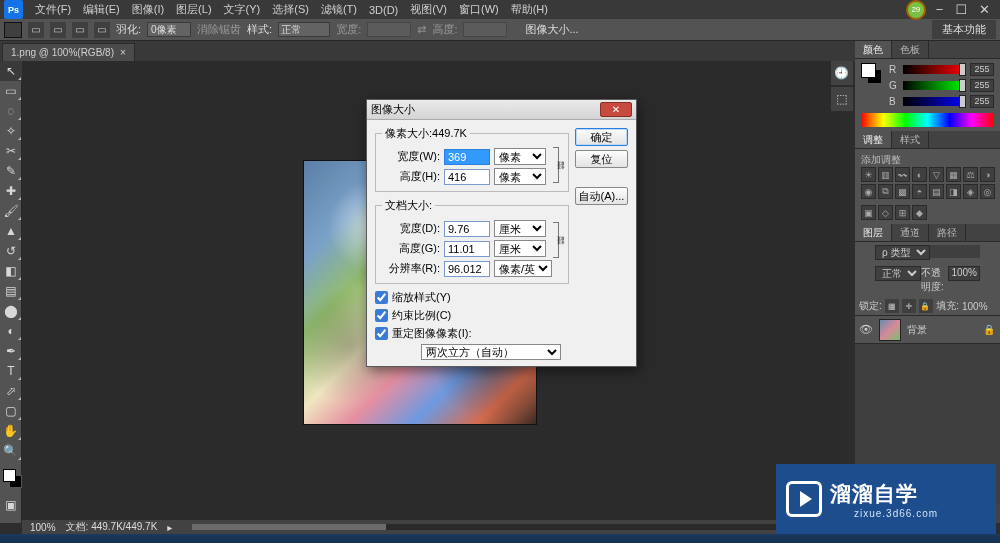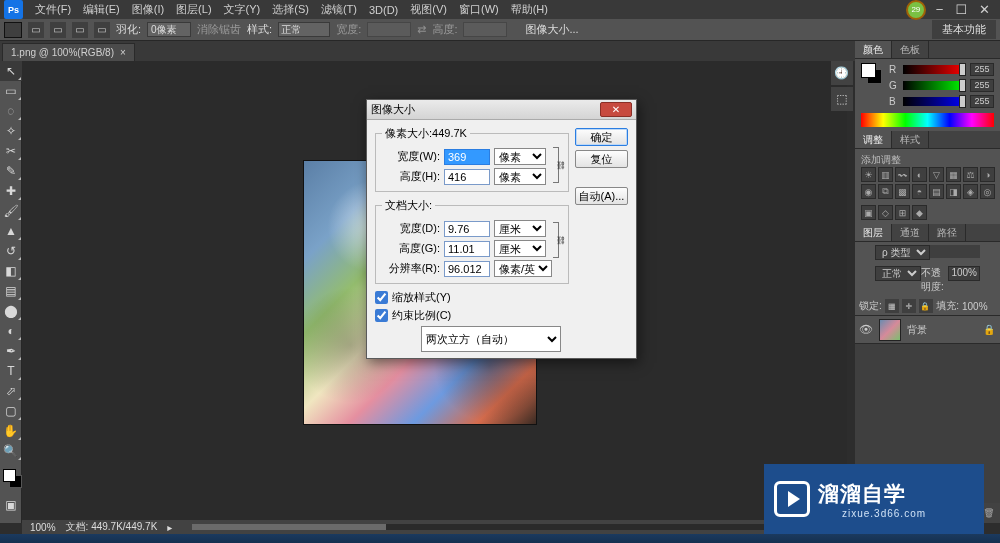--- a/index.html
+++ b/index.html
@@ -90,21 +90,21 @@
     .paw0 { right: 90px; } .paw1 { right: 68px; }
 
     
     .status-bar { position: absolute; bottom: 9px; left: 22px; right: 153px; height: 14px; background: #424242; display: flex; align-items: center; font-size: 10px; color: #ddd; gap: 10px; padding: 0 8px; }
     .status-bar .frame-slider { flex: 1; height: 6px; background: #2a2a2a; position: relative; margin-left: 10px; }
     .status-bar .frame-slider .fill { position: absolute; left: 0; top: 0; bottom: 0; width: 30%; background: #6a6a6a; }
 
     .taskbar { position: absolute; bottom: 0; left: 0; right: 0; height: 9px; background: linear-gradient(#1b3a5f, #153050); }
 
     
-    .watermark { position: absolute; right: 16px; bottom: 9px; width: 220px; height: 70px; background: #1d4d8c; display: flex; align-items: center; padding: 0 10px; gap: 8px; }
+    .watermark { position: absolute; right: 4px; bottom: 9px; width: 220px; height: 70px; background: #1d4d8c; display: flex; align-items: center; padding: 0 10px; gap: 8px; }
     .watermark .play { width: 36px; height: 36px; border: 3px solid #fff; border-radius: 6px; display: flex; align-items: center; justify-content: center; }
     .watermark .play::after { content: ""; border-left: 12px solid #fff; border-top: 8px solid transparent; border-bottom: 8px solid transparent; margin-left: 3px; }
     .watermark .txt-main { color: #fff; font-size: 21px; font-weight: bold; letter-spacing: 1px; }
     .watermark .txt-sub { color: #cfe1f5; font-size: 10px; letter-spacing: 1px; margin-left: 24px; }
     .dialog { position: absolute; left: 366px; top: 99px; width: 271px; background: #f0f0f0; border: 1px solid #5a5a5a; box-shadow: 2px 4px 12px rgba(0,0,0,.5); color: #000; font-size: 11px; }
     .dialog-titlebar { height: 20px; background: linear-gradient(#ebebeb, #d4d4d4); display: flex; align-items: center; padding: 0 4px; border-bottom: 1px solid #aaa; }
     .dialog-titlebar .t { flex: 1; font-size: 11px; }
     .dialog-titlebar .x { width: 32px; height: 15px; background: #c74a3f; color: #fff; display: flex; align-items: center; justify-content: center; font-size: 10px; border: 1px solid #8a2f27; border-radius: 2px; }
     .dialog-body { padding: 6px 8px; display: flex; gap: 6px; }
     .dialog-left { flex: 1; }
@@ -119,21 +119,21 @@
     .frow input[type=text] { width: 46px; height: 16px; border: 1px solid #7a9ac9; font-size: 11px; padding: 0 3px; }
     .frow input.sel { background: #3399ff; color: #fff; border-color: #2a7de1; }
     .frow select { width: 52px; height: 17px; border: 1px solid #888; font-size: 11px; background: #fff; }
     .link-bracket { width: 10px; position: relative; }
     .link-bracket::before { content: ""; position: absolute; right: 3px; top: 1px; bottom: 1px; width: 5px; border: 1px solid #777; border-left: none; }
     .link-bracket::after { content: "⛓"; position: absolute; right: -4px; top: 50%; transform: translateY(-50%); font-size: 8px; }
 
     .chk-row { display: flex; align-items: center; gap: 4px; margin-top: 3px; font-size: 11px; }
     .chk-row input { accent-color: #3a7bd5; }
 
-    .resample-select { width: 140px; height: 26px; border: 1px solid #888; font-size: 11px; margin-left: 46px; margin-top: 3px; background: #fff; }
+    .resample-select { width: 140px; height: 16px; border: 1px solid #888; font-size: 11px; margin-left: 46px; margin-top: 3px; background: #fff; }
   </style>
 </head>
 <body>
 
 <div class="menubar">
   <div class="ps-logo">Ps</div>
   <div class="menu-item">文件(F)</div>
   <div class="menu-item">编辑(E)</div>
   <div class="menu-item">图像(I)</div>
   <div class="menu-item">图层(L)</div>
@@ -406,20 +406,24 @@
       </fieldset>
 
       <div class="chk-row">
           <input type="checkbox" checked="" style="">
           <span>缩放样式(Y)</span>
         </div>
       <div class="chk-row">
           <input type="checkbox" checked="" style="">
           <span>约束比例(C)</span>
         </div>
+      <div class="chk-row">
+          <input type="checkbox" checked="" style="">
+          <span>重定图像像素(I):</span>
+        </div>
       <select class="resample-select"><option>两次立方（自动）</option></select>
     </div>
 
     <div class="dialog-right">
       <div class="d-btn primary">确定</div>
       <div class="d-btn">复位</div>
       <div class="d-btn" style="margin-top:15px">自动(A)...</div>
     </div>
   </div>
 </div>

